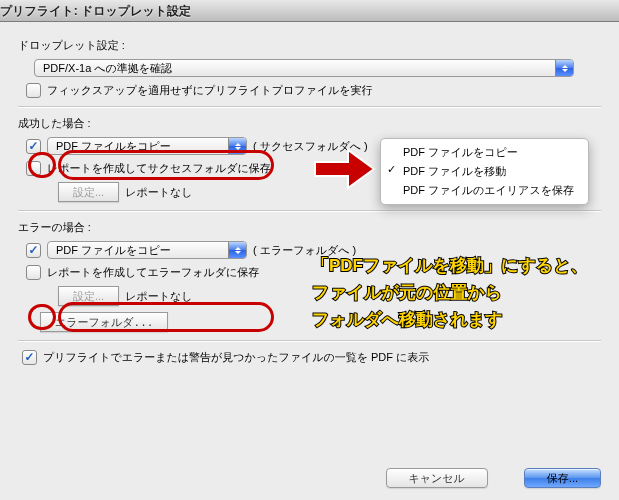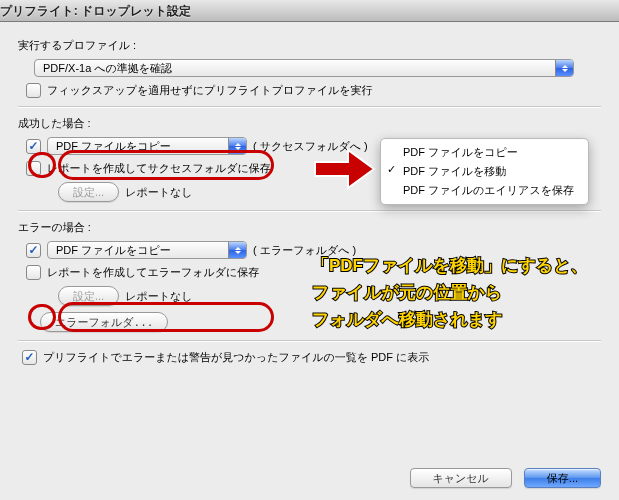--- a/index.html
+++ b/index.html
@@ -118,41 +118,41 @@
   }
 
   
   .btn {
     display: inline-flex;
     align-items: center;
     justify-content: center;
     height: 20px;
     padding: 0 14px;
     border: 1px solid #999;
-    border-radius: 10px;
+    border-radius: 0;
     background: linear-gradient(to bottom, #fff, #e4e4e4);
     font-size: 11px;
     color: #333;
     box-shadow: 0 1px 0 rgba(255,255,255,0.6) inset, 0 1px 1px rgba(0,0,0,0.1);
   }
   .btn.disabled { color: #9a9a9a; }
   .btn.default {
     background: linear-gradient(to bottom, #c7e0ff, #5a95ef 50%, #3d7fe8 51%, #6fa8ff);
     color: #000;
     border-color: #5b7fbc;
   }
 
   .footer {
     position: absolute;
     right: 18px;
     bottom: 12px;
     display: flex;
     gap: 12px;
   }
-  .footer .btn { border-radius: 4px; padding: 0 22px; }
+  .footer .btn { border-radius: 4px; padding: 0 22px; margin-left: 24px; }
 
   
   .annot-oval {
     position: absolute;
     border: 3px solid #c80000;
     border-radius: 12px / 12px;
     pointer-events: none;
   }
 
   
@@ -200,21 +200,21 @@
 </style>
 </head>
 <body>
 
 <div class="titlebar">
   <span>プリフライト: ドロップレット設定</span>
 </div>
 
 <div class="content">
 
-  <div class="section-label">実行するプロファイル :</div>
+  <div class="section-label">ドロップレット設定 :</div>
   <div class="row" style="margin-left:16px;">
     <div class="popup" style="flex:1; max-width:540px;">
       <span>PDF/X-1a への準拠を確認</span>
       <span class="end">
           <span class="arrUp"></span>
           <span class="arrDn"></span>
         </span>
     </div>
   </div>
   <div class="row">

